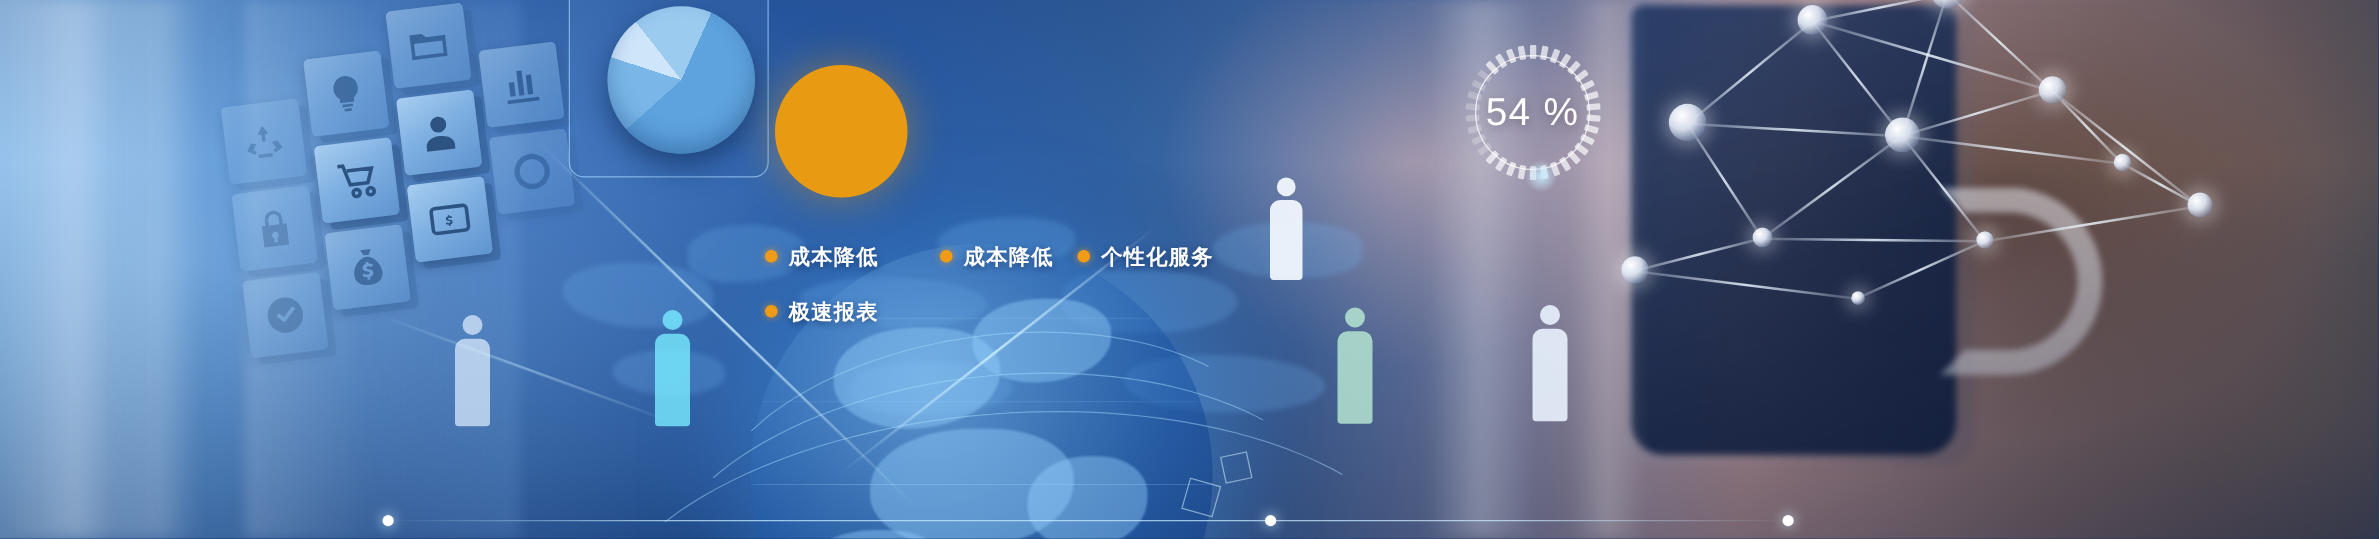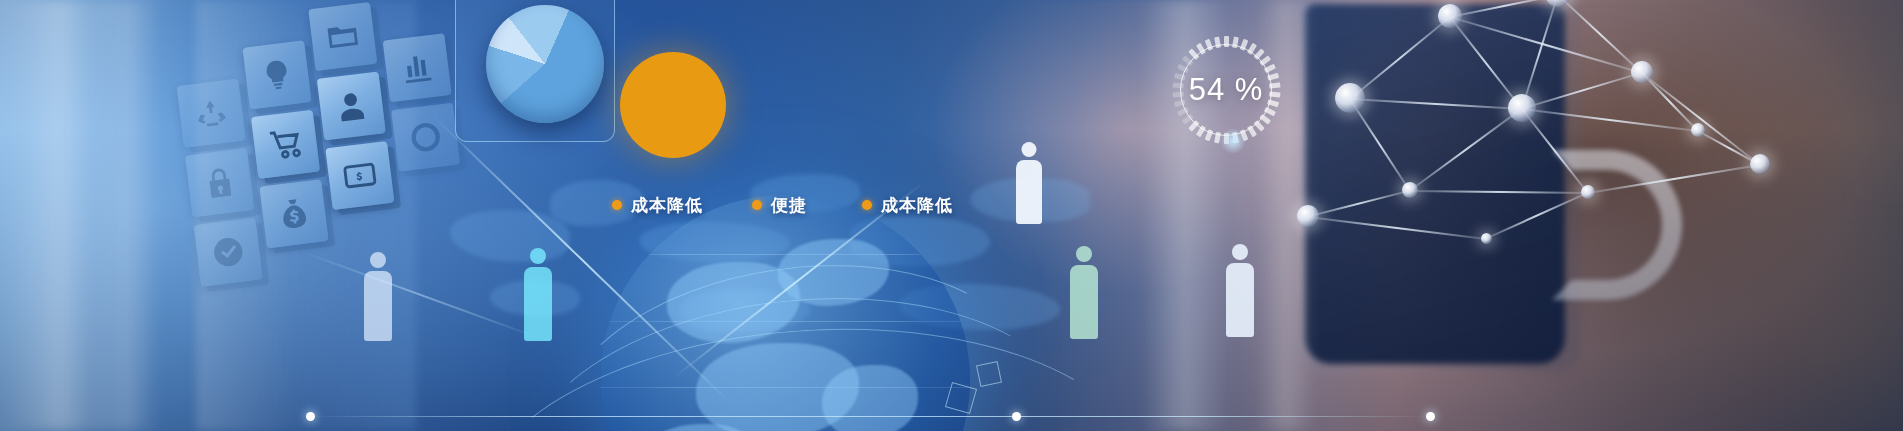--- a/index.html
+++ b/index.html
@@ -381,25 +381,29 @@
 
   <div class="orange-dot"></div>
 
   <div class="features">
     <div class="feat">
       <span class="feat-dot"></span>
       <span class="feat-label">成本降低</span>
     </div>
     <div class="feat">
       <span class="feat-dot"></span>
-      <span class="feat-label">便捷</span>
+      <span class="feat-label">成本降低</span>
     </div>
     <div class="feat">
       <span class="feat-dot"></span>
-      <span class="feat-label">成本降低</span>
+      <span class="feat-label">个性化服务</span>
+    </div>
+    <div class="feat">
+      <span class="feat-dot"></span>
+      <span class="feat-label">极速报表</span>
     </div>
   </div>
 
   <div class="gauge">
     <div class="gauge-ring"></div>
     <div class="gauge-ticks" id="gauge-ticks">
         <div class="gauge-tick" style="opacity: 0.85; transform: rotate(0deg);"></div>
         <div class="gauge-tick" style="opacity: 0.85; transform: rotate(10.5882deg);"></div>
         <div class="gauge-tick" style="opacity: 0.85; transform: rotate(21.1765deg);"></div>
         <div class="gauge-tick" style="opacity: 0.85; transform: rotate(31.7647deg);"></div>

